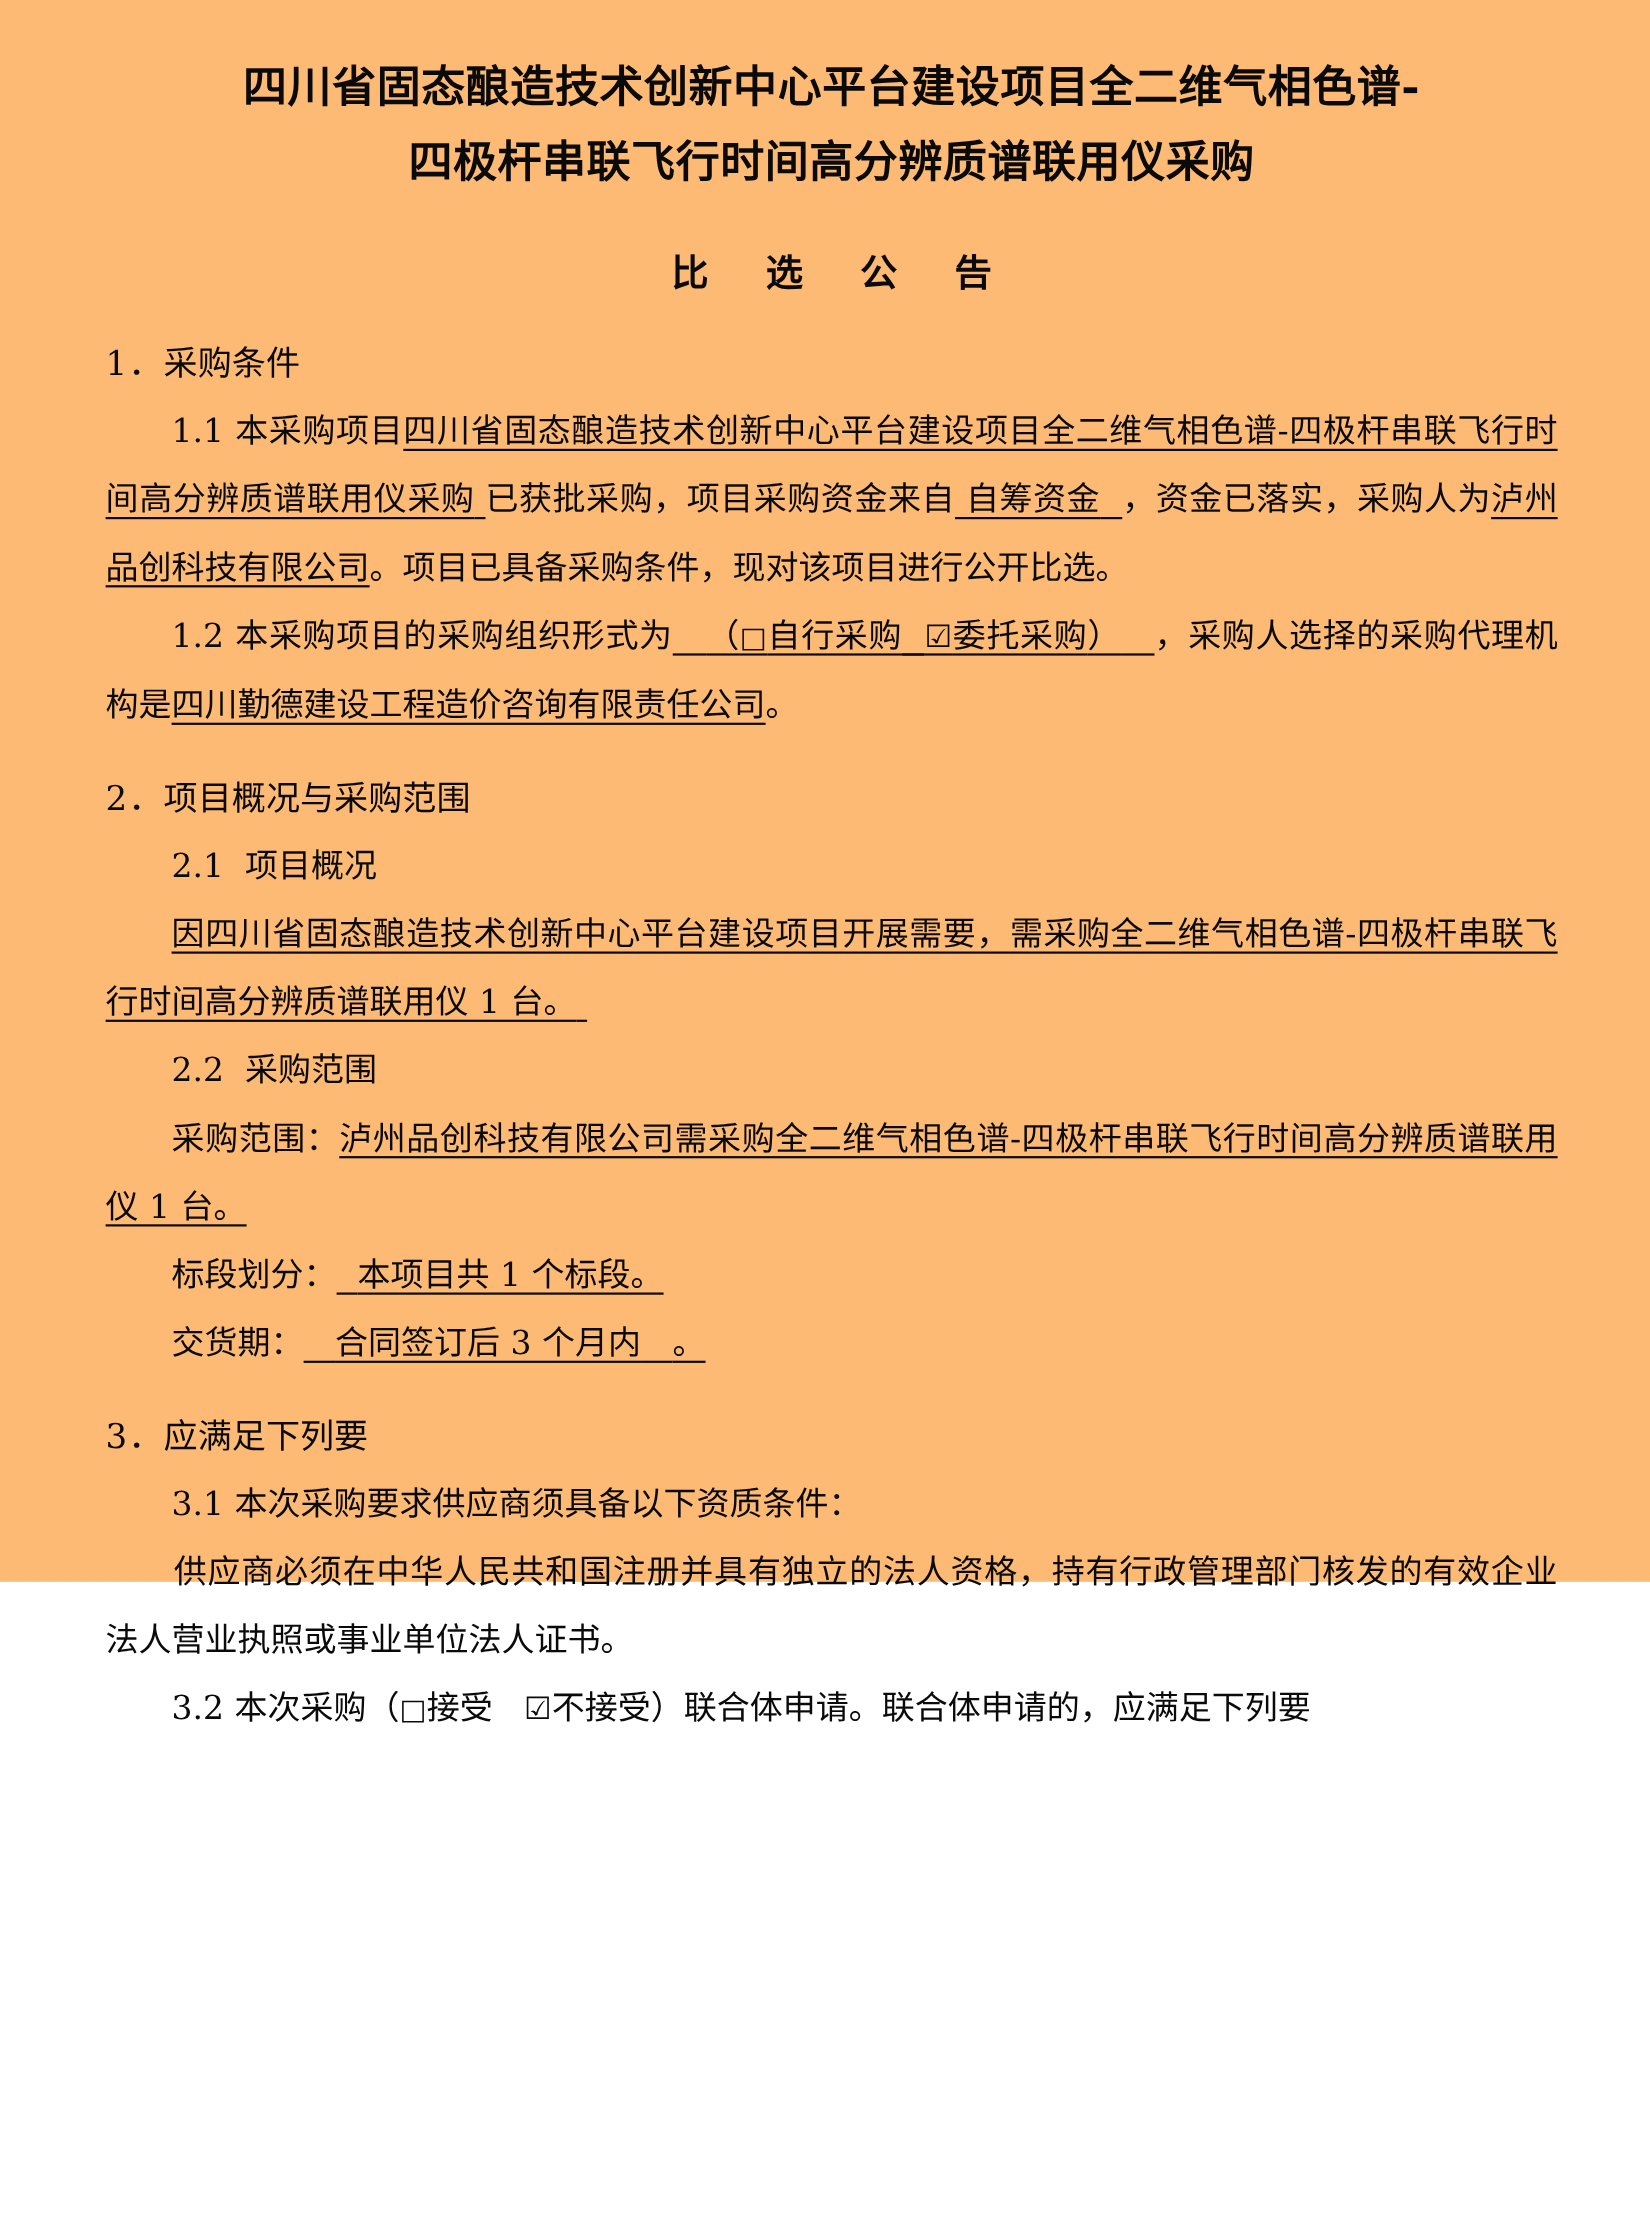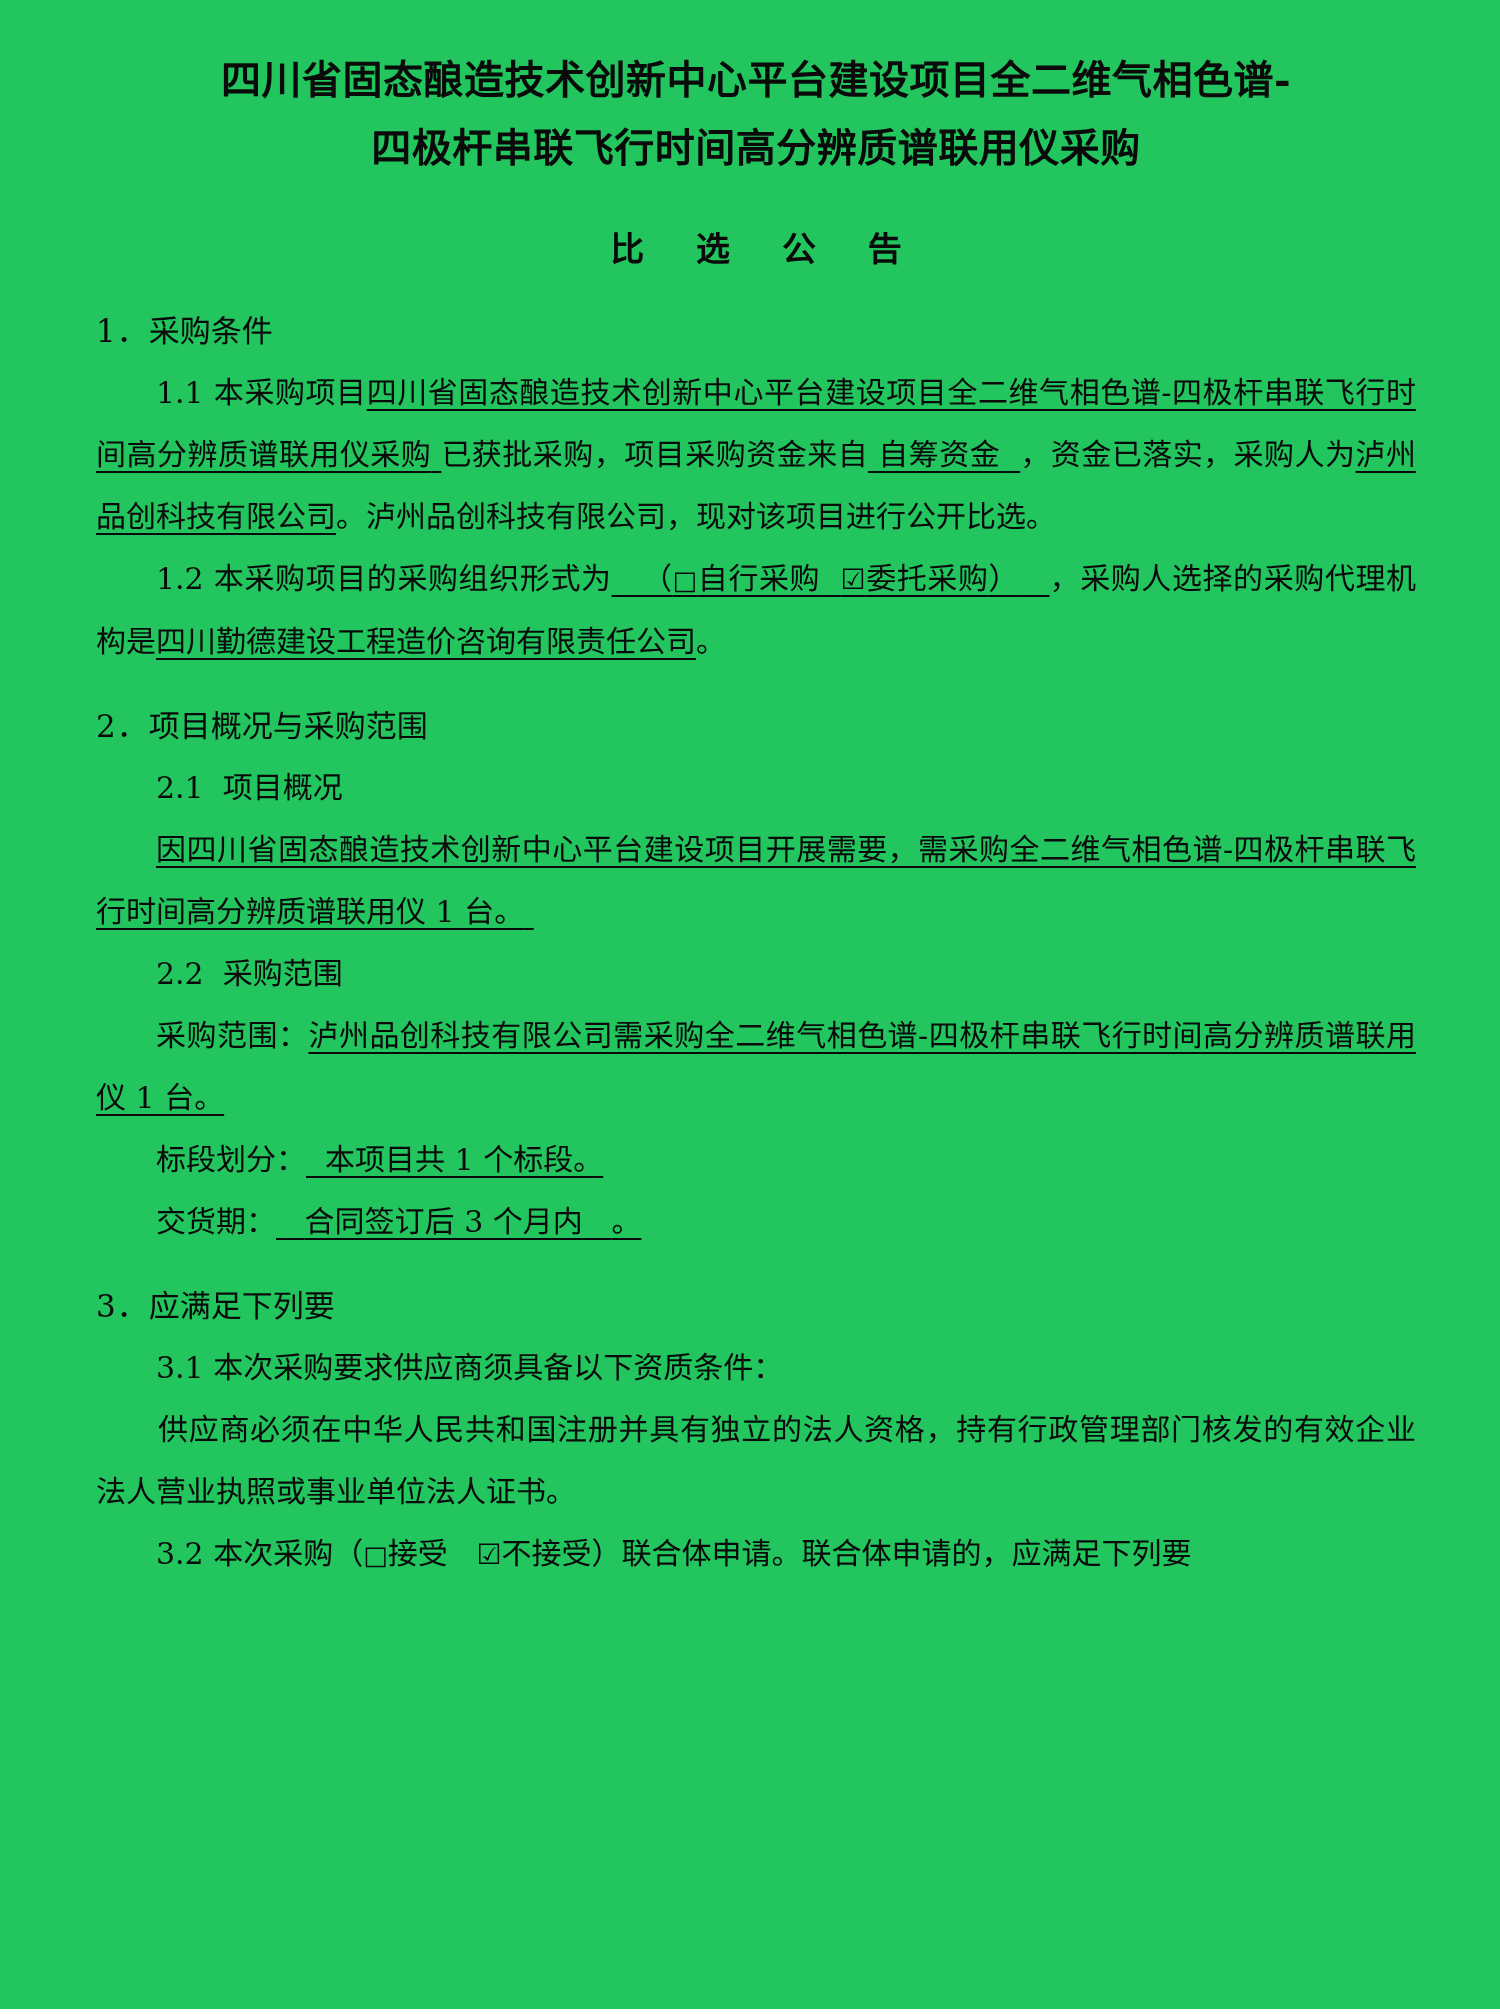--- a/index.html
+++ b/index.html
@@ -11,25 +11,25 @@
     width: 1500px;
     height: 2014px;
     font-family: "DejaVu Serif", "Liberation Serif", serif;
     color: #0a0a0a;
     overflow: hidden;
     position: relative;
   }
   .page {
     position: relative;
     width: 1500px;
-    height: 2009px;
+    height: 1438px;
     padding: 0;
     box-sizing: border-box;
     
-    background: #22c55e;
+    background: #fdba74;
   }
   .inner {
     position: absolute;
     left: 96px;
     top: 46px;
     width: 1320px;
   }
 
   
   .doc-title {
@@ -104,21 +104,21 @@
       <span class="t-line t-line2">四极杆串联飞行时间高分辨质谱联用仪采购</span>
     </h1>
 
     <h2 class="announce">比 选 公 告</h2>
 
     <h3 class="sec-head">
       <span class="num">1．</span><span>采购条件</span>
     </h3>
 
     <p class="para indent">
-      <span>1.1</span><span class="gap"> </span><span>本采购项目</span><span class="u">四川省固态酿造技术创新中心平台建设项目全二维气相色谱-四极杆串联飞行时间高分辨质谱联用仪采购</span><span class="u-sp"> </span><span>已获批采购，项目采购资金来自</span><span class="u-sp"> </span><span class="u">自筹资金</span><span class="u-sp">  </span><span>，资金已落实，采购人为</span><span class="u">泸州品创科技有限公司</span><span>。泸州品创科技有限公司，现对该项目进行公开比选。</span>
+      <span>1.1</span><span class="gap"> </span><span>本采购项目</span><span class="u">四川省固态酿造技术创新中心平台建设项目全二维气相色谱-四极杆串联飞行时间高分辨质谱联用仪采购</span><span class="u-sp"> </span><span>已获批采购，项目采购资金来自</span><span class="u-sp"> </span><span class="u">自筹资金</span><span class="u-sp">  </span><span>，资金已落实，采购人为</span><span class="u">泸州品创科技有限公司</span><span>。项目已具备采购条件，现对该项目进行公开比选。</span>
     </p>
 
     <p class="para indent">
       <span>1.2</span><span class="gap"> </span><span>本采购项目的采购组织形式为</span><span class="u-sp">   </span><span class="u nowrap"><span>（</span><span class="cbox">□</span><span>自行采购</span><span class="u-sp">  </span><span class="cbox-on">☑</span><span>委托采购</span><span>）</span></span><span class="u-sp">   </span><span>，采购人选择的采购代理机构是</span><span class="u">四川勤德建设工程造价咨询有限责任公司</span><span>。</span>
     </p>
 
     <h3 class="sec-head">
       <span class="num">2．</span><span>项目概况与采购范围</span>
     </h3>
 

